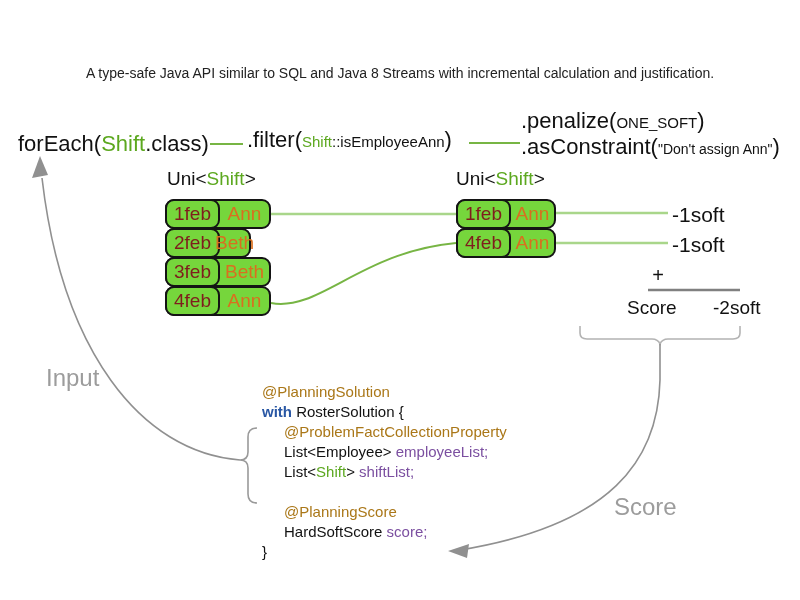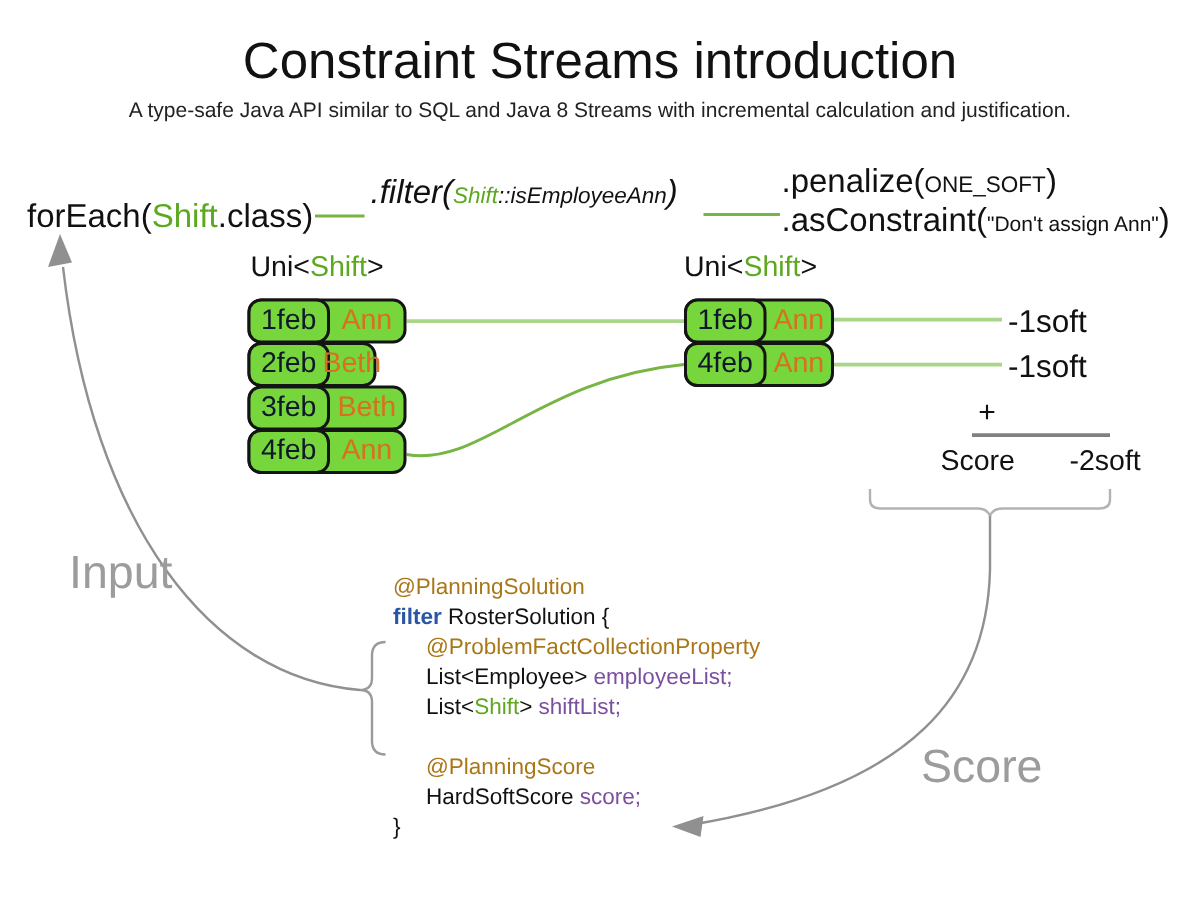--- a/index.html
+++ b/index.html
@@ -16,28 +16,28 @@
   .codecall .sm{font-size:15px;}
   .codecall .xs{font-size:14px;}
   .grn{color:#5ca81f;}
 
   .uni{font-size:19px;color:#111;}
 
   .sbox{position:absolute;height:30px;background:#76d63c;border:2px solid #141414;
         border-radius:9px;box-sizing:border-box;font-size:19px;}
   .date-chip{position:absolute;left:-2px;top:-2px;height:30px;width:55px;background:#76d63c;
         border:2px solid #141414;border-radius:9px;box-sizing:border-box;
-        display:flex;align-items:center;justify-content:center;color:#0f172a;}
+        display:flex;align-items:center;justify-content:center;color:#7f1d1d;}
   .emp{position:absolute;left:55px;right:2px;top:0;bottom:0;display:flex;
         align-items:center;justify-content:center;color:#d96f1f;}
 
   .penalty{font-size:21px;color:#111;}
   .plus{font-size:20px;color:#111;}
   .scoreword{font-size:19px;color:#111;margin-left:45px;}
-  .muted{color:#9c9c9c;font-size:31px;}
+  .muted{color:#9c9c9c;font-size:24px;}
 
   .codeblock{left:262px;top:382px;font-size:15px;line-height:20px;color:#111;}
   .code-line{height:20px;}
   .code-line.ind{padding-left:22px;}
   .c-ann{color:#aa7718;}
   .c-kw{color:#2957a4;font-weight:bold;}
   .c-pl{color:#111;}
   .c-grn{color:#5ca81f;}
   .c-fld{color:#7b4fa0;}
 </style>
@@ -63,26 +63,25 @@
 
     <path d="M 660 344 L 660 380 C 658 460, 612 525, 460 550" fill="none" stroke="#909090" stroke-width="1.6"></path>
     <polygon points="448,551 469,544 467,558" fill="#909090"></polygon>
 
     <path d="M 257 428 Q 248 428 248 437 L 248 452 Q 248 460 240 460 Q 248 460 248 468 L 248 494 Q 248 503 257 503" fill="none" stroke="#9a9a9a" stroke-width="1.6"></path>
 
     <path d="M 240 460 C 140 452, 62 350, 42 178" fill="none" stroke="#909090" stroke-width="1.6"></path>
     <polygon points="40,156 32,178 48,175" fill="#909090"></polygon>
   </svg>
 
-  <div class="abs title">Constraint Streams introduction</div>
   <div class="abs subtitle">A type-safe Java API similar to SQL and Java 8 Streams with incremental calculation and justification.</div>
 
   <div class="abs codecall" style="left:18px;top:131px;"><span>forEach(</span><span class="grn">Shift</span><span>.class)</span></div>
 
-  <div class="abs codecall" style="left:247px;top:115px;font-style:italic;"><span>.filter(</span><span class="sm grn">Shift</span><span class="sm">::isEmployeeAnn</span><span>)</span></div>
+  <div class="abs codecall" style="left:247px;top:127px;"><span>.filter(</span><span class="sm grn">Shift</span><span class="sm">::isEmployeeAnn</span><span>)</span></div>
 
   <div class="abs codecall" style="left:521px;top:108px;"><span>.penalize(</span><span class="sm">ONE_SOFT</span><span>)</span></div>
 
   <div class="abs codecall" style="left:521px;top:134px;"><span>.asConstraint(</span><span class="xs">"Don't assign Ann"</span><span>)</span></div>
 
   <div class="abs uni" style="left:167px;top:168px;"><span>Uni&lt;</span><span class="grn">Shift</span><span>&gt;</span></div>
 
   <div class="abs uni" style="left:456px;top:168px;"><span>Uni&lt;</span><span class="grn">Shift</span><span>&gt;</span></div>
 
   <div class="sbox" style="left:165px;top:199px;width:106px;">
@@ -116,21 +115,21 @@
 
   <div class="abs plus" style="left:648px;top:264px;width:20px;text-align:center;">+</div>
   <div class="abs scoreword" style="left:582px;top:297px;">Score</div>
   <div class="abs scoreword" style="left:668px;top:297px;">-2soft</div>
 
   <div class="abs muted" style="left:46px;top:364px;">Input</div>
   <div class="abs muted" style="left:614px;top:493px;">Score</div>
 
   <div class="abs codeblock">
     <div class="code-line"><span class="c-ann">@PlanningSolution</span></div>
-    <div class="code-line"><span class="c-kw">filter</span><span class="c-pl"> RosterSolution {</span></div>
+    <div class="code-line"><span class="c-kw">with</span><span class="c-pl"> RosterSolution {</span></div>
     <div class="code-line ind"><span class="c-ann">@ProblemFactCollectionProperty</span></div>
     <div class="code-line ind"><span class="c-pl">List&lt;Employee&gt; </span><span class="c-fld">employeeList;</span></div>
     <div class="code-line ind"><span class="c-pl">List&lt;</span><span class="c-grn">Shift</span><span class="c-pl">&gt; </span><span class="c-fld">shiftList;</span></div>
     <div class="code-line"></div>
     <div class="code-line ind"><span class="c-ann">@PlanningScore</span></div>
     <div class="code-line ind"><span class="c-pl">HardSoftScore </span><span class="c-fld">score;</span></div>
     <div class="code-line"><span class="c-pl">}</span></div>
   </div>
 
 </div>

